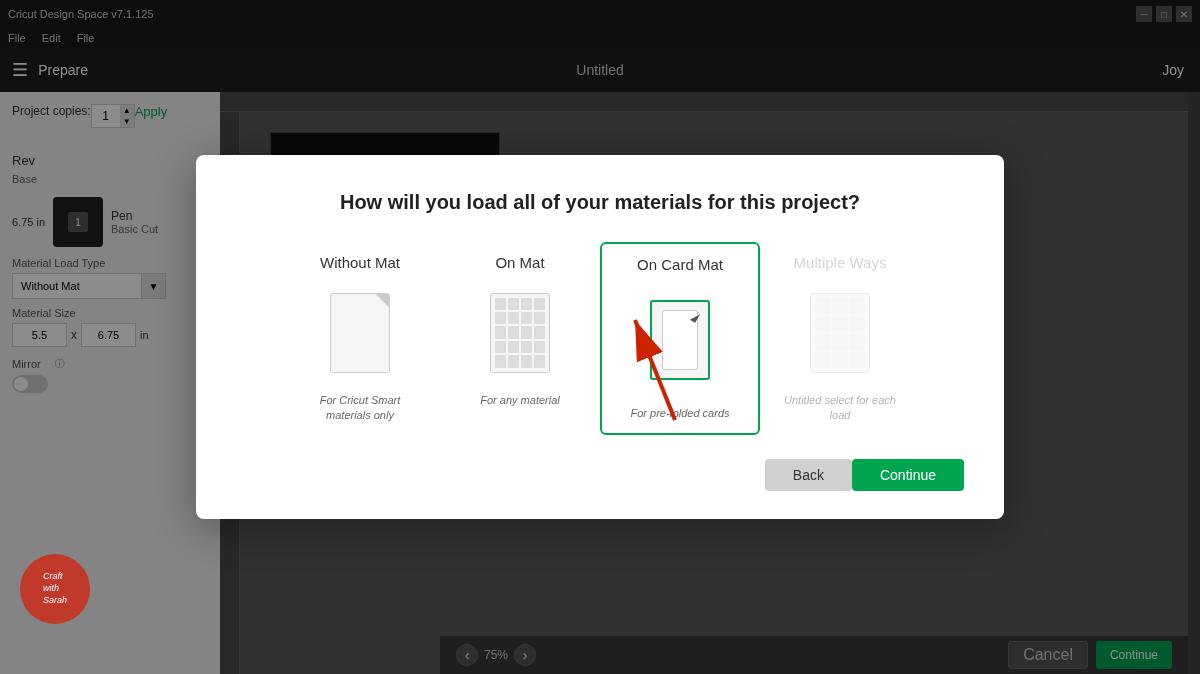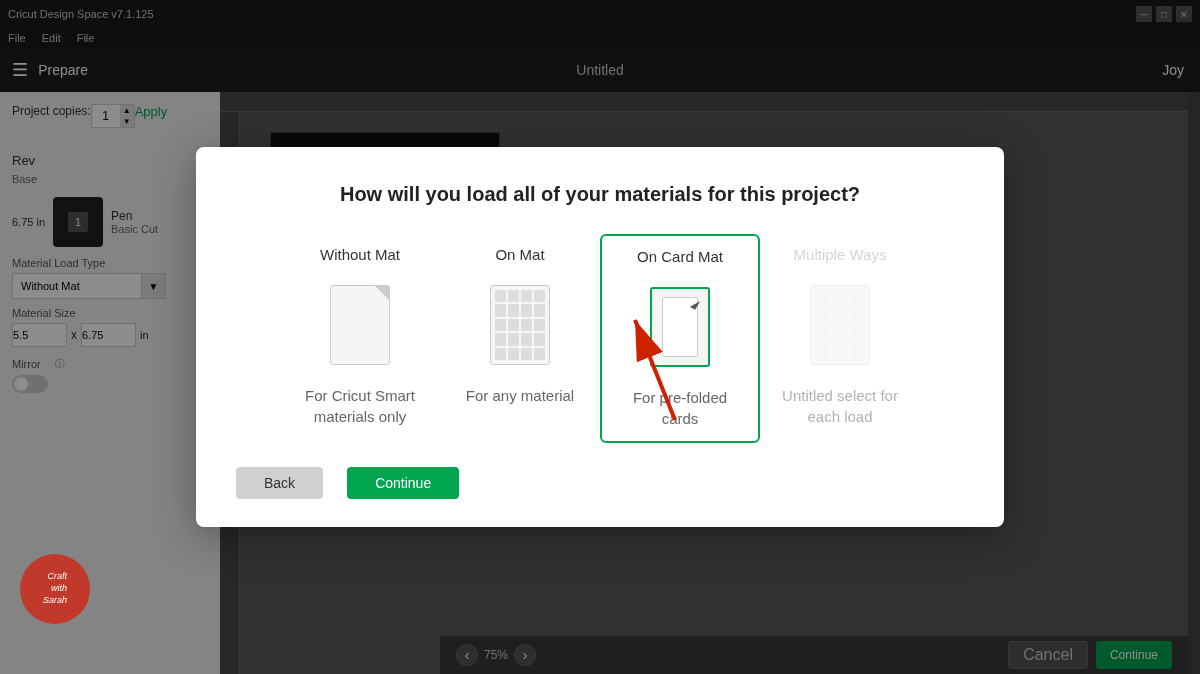--- a/index.html
+++ b/index.html
@@ -58,21 +58,21 @@
     .item-name { font-size: 12px; color: #333; font-weight: 500; }
     .item-type { font-size: 11px; color: #666; }
 
     .section-label { font-size: 11px; color: #555; margin: 8px 0 4px; }
     .select-wrap { display: flex; align-items: center; }
     .material-select { width: 130px; height: 26px; border: 1px solid #ccc; background: #fff; font-size: 11px; appearance: none; padding: 0 8px; }
     .select-arrow { width: 24px; height: 26px; background: #e0e0e0; border: 1px solid #ccc; border-left: none; display: flex; align-items: center; justify-content: center; font-size: 10px; }
 
     .material-size-label { font-size: 11px; color: #555; margin: 8px 0 4px; }
     .size-row { display: flex; align-items: center; gap: 4px; }
-    .size-input { width: 55px; height: 24px; border: 1px solid #ccc; background: #fff; font-size: 11px; text-align: left; }
+    .size-input { width: 55px; height: 24px; border: 1px solid #ccc; background: #fff; font-size: 11px; text-align: center; }
     .size-unit { font-size: 11px; color: #333; }
 
     .mirror-row { display: flex; align-items: center; gap: 14px; margin-top: 10px; }
     .mirror-label { font-size: 11px; color: #555; }
     .mirror-info { color: #888; font-size: 10px; }
     .toggle { width: 36px; height: 18px; background: #ccc; border-radius: 9px; position: relative; cursor: pointer; margin-top: 4px; }
     .toggle-knob { width: 14px; height: 14px; background: #fff; border-radius: 50%; position: absolute; top: 2px; left: 2px; transition: left 0.2s; }
 
     
     .canvas-area { flex: 1; background: #5a5a5a; position: relative; overflow: hidden; }
@@ -104,42 +104,42 @@
     }
     .modal-title { font-size: 20px; font-weight: 600; color: #222; text-align: center; margin-bottom: 28px; }
 
     .modal-options { display: flex; gap: 0; justify-content: center; }
     .modal-option { display: flex; flex-direction: column; align-items: center; padding: 12px 20px; cursor: pointer; border-radius: 6px; width: 160px; }
     .modal-option.selected { border: 2px solid #00a550; border-radius: 6px; justify-content: space-between; }
     .modal-option.disabled { opacity: 0.5; cursor: default; }
     .option-label { font-size: 15px; font-weight: 500; color: #333; margin-bottom: 12px; text-align: center; }
     .option-label.disabled-label { color: #aaa; }
     .option-icon { width: 80px; height: 100px; display: flex; align-items: center; justify-content: center; margin-bottom: 10px; }
-    .option-desc { font-size: 15px; color: #666; text-align: center; line-height: 1.4; }
+    .option-desc { font-size: 11px; color: #666; text-align: center; line-height: 1.4; font-style: italic; }
 
     
     .icon-paper { width: 60px; height: 80px; background: #f5f5f5; border: 1.5px solid #ccc; border-radius: 3px; position: relative; }
     .icon-paper::after { content: ''; position: absolute; top: 0; right: 0; width: 14px; height: 14px; background: #ccc; clip-path: polygon(0 0, 100% 100%, 100% 0); }
     .icon-mat { width: 60px; height: 80px; background: #f5f5f5; border: 1.5px solid #ccc; border-radius: 3px; position: relative; overflow: hidden; }
     .mat-grid { display: grid; grid-template-columns: repeat(4,1fr); grid-template-rows: repeat(5,1fr); gap: 2px; padding: 4px; height: 100%; }
     .mat-cell { background: #ddd; border-radius: 1px; }
     .icon-card-mat { width: 60px; height: 80px; background: #f5f5f5; border: 2px solid #00a550; border-radius: 3px; position: relative; display: flex; align-items: center; justify-content: center; }
     .card-inner { width: 36px; height: 60px; background: #fff; border: 1.5px solid #ccc; border-radius: 2px; }
     .icon-multi { width: 60px; height: 80px; background: #f5f5f5; border: 1.5px solid #ddd; border-radius: 3px; position: relative; overflow: hidden; }
     .multi-grid { display: grid; grid-template-columns: repeat(3,1fr); grid-template-rows: repeat(4,1fr); gap: 2px; padding: 4px; height: 100%; }
     .multi-cell { background: #eee; border-radius: 1px; }
 
     
-    .modal-footer { display: flex; gap: 24px; margin-top: 24px; }
+    .modal-footer { display: flex; justify-content: flex-end; gap: 0; margin-top: 24px; }
     .modal-back-btn { background: #d0d0d0; border: none; color: #333; padding: 8px 28px; font-size: 14px; border-radius: 4px; cursor: pointer; }
     .modal-continue-btn { background: #00a550; border: none; color: #fff; padding: 8px 28px; font-size: 14px; border-radius: 4px; cursor: pointer; }
 
     
     .watermark { position: absolute; bottom: 50px; left: 20px; width: 70px; height: 70px; background: #c0392b; border-radius: 50%; display: flex; align-items: center; justify-content: center; z-index: 300; flex-direction: column; }
-    .watermark-text { color: #fff; font-size: 9px; text-align: right; line-height: 1.3; font-style: italic; }
+    .watermark-text { color: #fff; font-size: 9px; text-align: left; line-height: 1.3; font-style: italic; }
   </style>
 </head>
 <body>
 
 <div class="title-bar">
   <div class="title-bar-left">
     <span class="title-bar-title">Cricut Design Space v7.1.125</span>
   </div>
   <div class="title-bar-controls">
     <button class="title-bar-btn">─</button>

